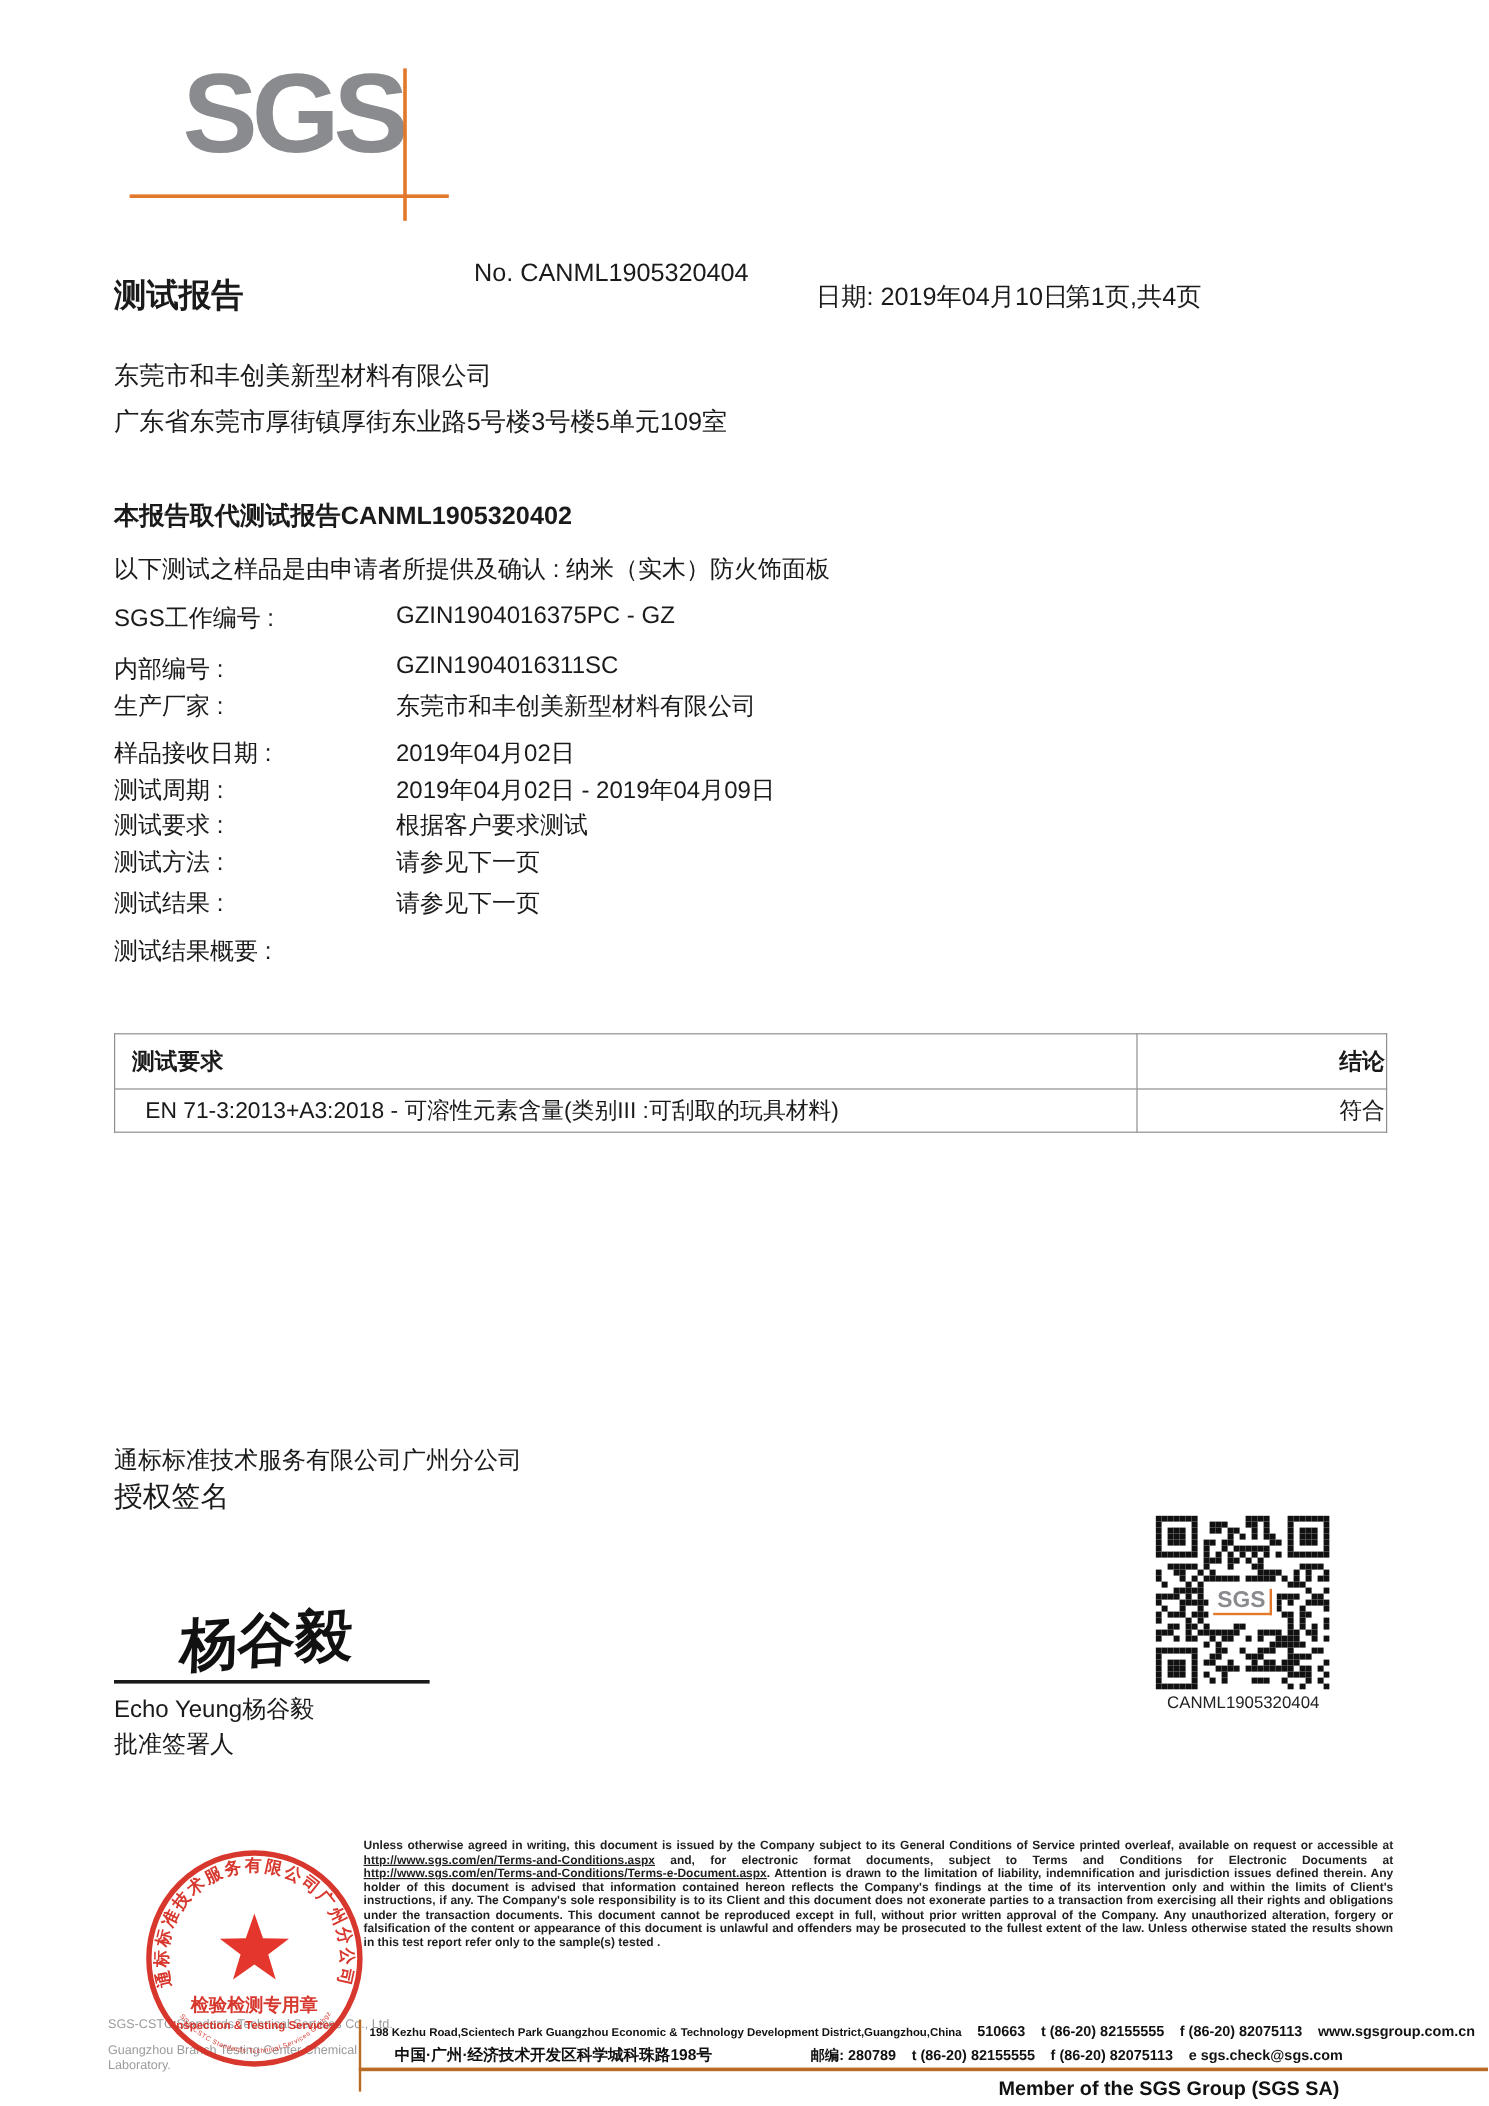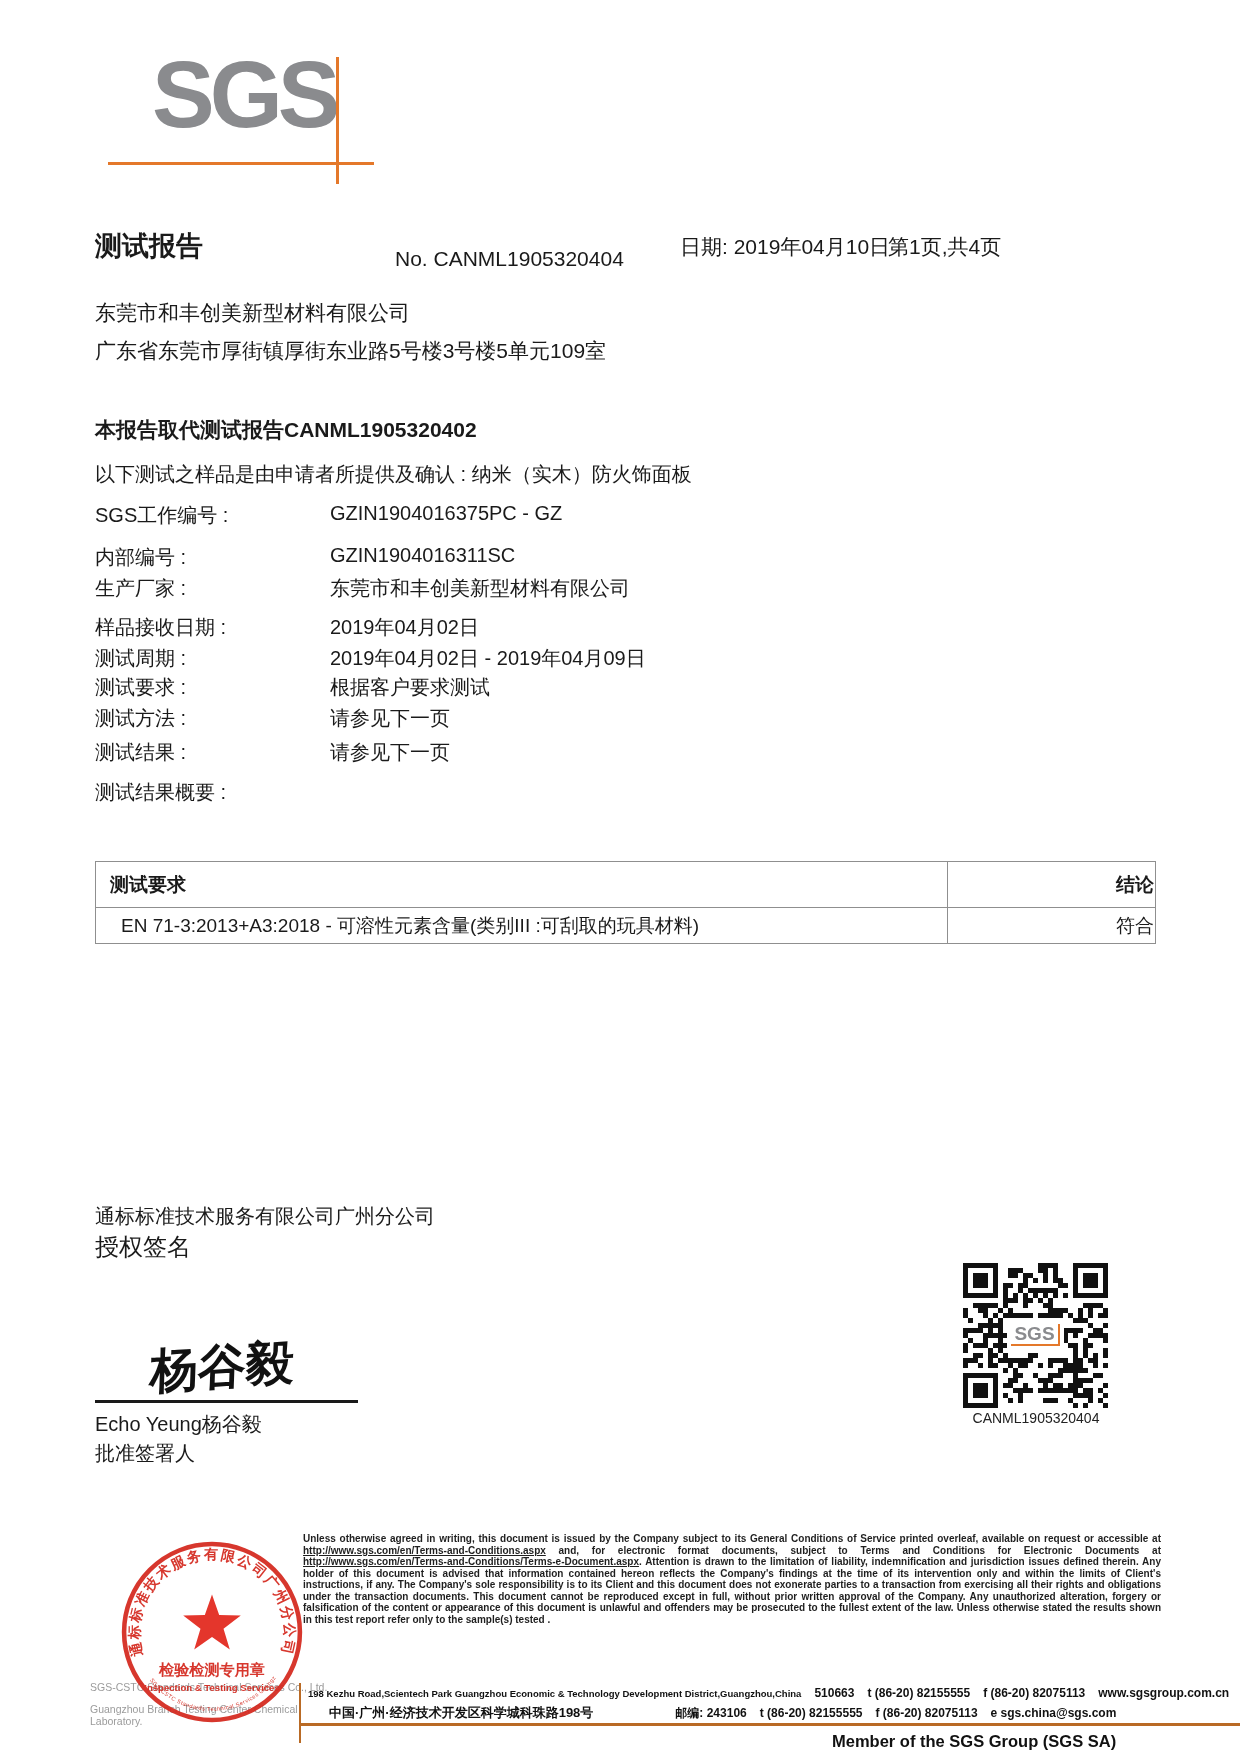--- a/index.html
+++ b/index.html
@@ -7,21 +7,21 @@
         font-family:"Liberation Sans","DejaVu Sans",sans-serif;color:#1a1a1a;overflow:hidden;}
   .abs{position:absolute;}
 
   
   #logo-text{left:152px;top:48px;font-size:94px;font-weight:900;letter-spacing:-5px;color:#8a8b8e;line-height:1;}
   #logo-hline{left:108px;top:162px;width:266px;height:3px;background:#e4782a;}
   #logo-vline{left:336px;top:57px;width:3px;height:127px;background:#e4782a;}
 
   
   #report-title{left:95px;top:228px;font-size:27px;font-weight:bold;}
-  #report-no{left:395px;top:247px;font-size:21px;}
+  #report-no{left:395px;top:216px;font-size:21px;}
   #report-date{left:680px;top:233px;font-size:21px;text-align:center;}
   #report-page{left:888px;top:233px;font-size:21px;}
 
   #applicant-name{left:95px;top:299px;font-size:21px;}
   #applicant-address{left:95px;top:337px;font-size:21px;}
 
   #replacement-line{left:95px;top:416px;font-size:21px;font-weight:bold;}
   #sample-line{left:95px;top:461px;font-size:20px;}
 
   .frow{position:absolute;left:0;width:1241px;height:28px;}
@@ -550,21 +550,21 @@
   <div class="addr-row" id="addr-en">
     <span class="addr-street-en">198 Kezhu Road,Scientech Park Guangzhou Economic &amp; Technology Development District,Guangzhou,China</span>
     <span class="addr-num">510663</span>
     <span class="addr-num">t (86-20) 82155555</span>
     <span class="addr-num">f (86-20) 82075113</span>
     <span class="addr-num">www.sgsgroup.com.cn</span>
   </div>
   <div class="addr-row" id="addr-cn">
     <span class="addr-street-cn">中国·广州·经济技术开发区科学城科珠路198号</span>
     <span class="addr-gap"></span>
-    <span class="addr-num">邮编: 243106</span>
+    <span class="addr-num">邮编: 280789</span>
     <span class="addr-num">t (86-20) 82155555</span>
     <span class="addr-num">f (86-20) 82075113</span>
-    <span class="addr-num">e sgs.china@sgs.com</span>
+    <span class="addr-num">e sgs.check@sgs.com</span>
   </div>
 
   <div class="abs" id="footer-rule"></div>
   <div class="abs" id="member-line">Member of the SGS Group (SGS SA)</div>
 </div>
 
 </body></html>

